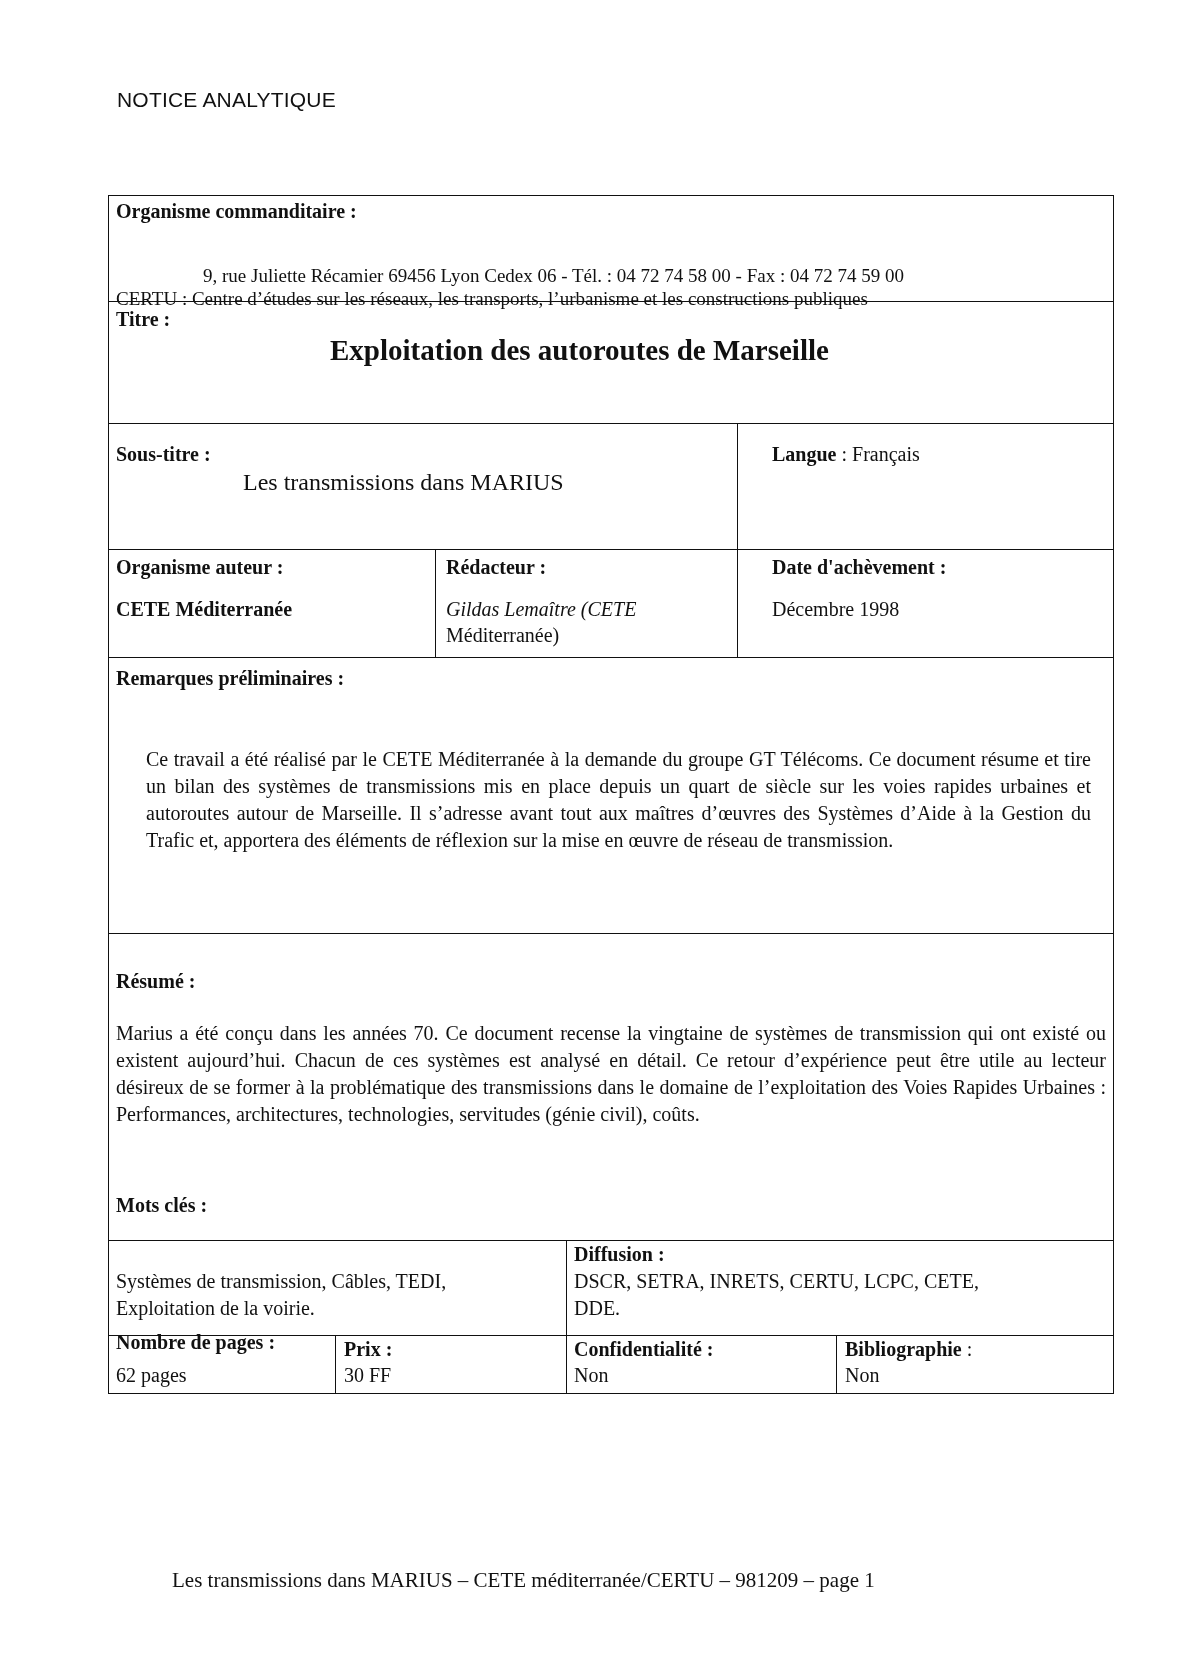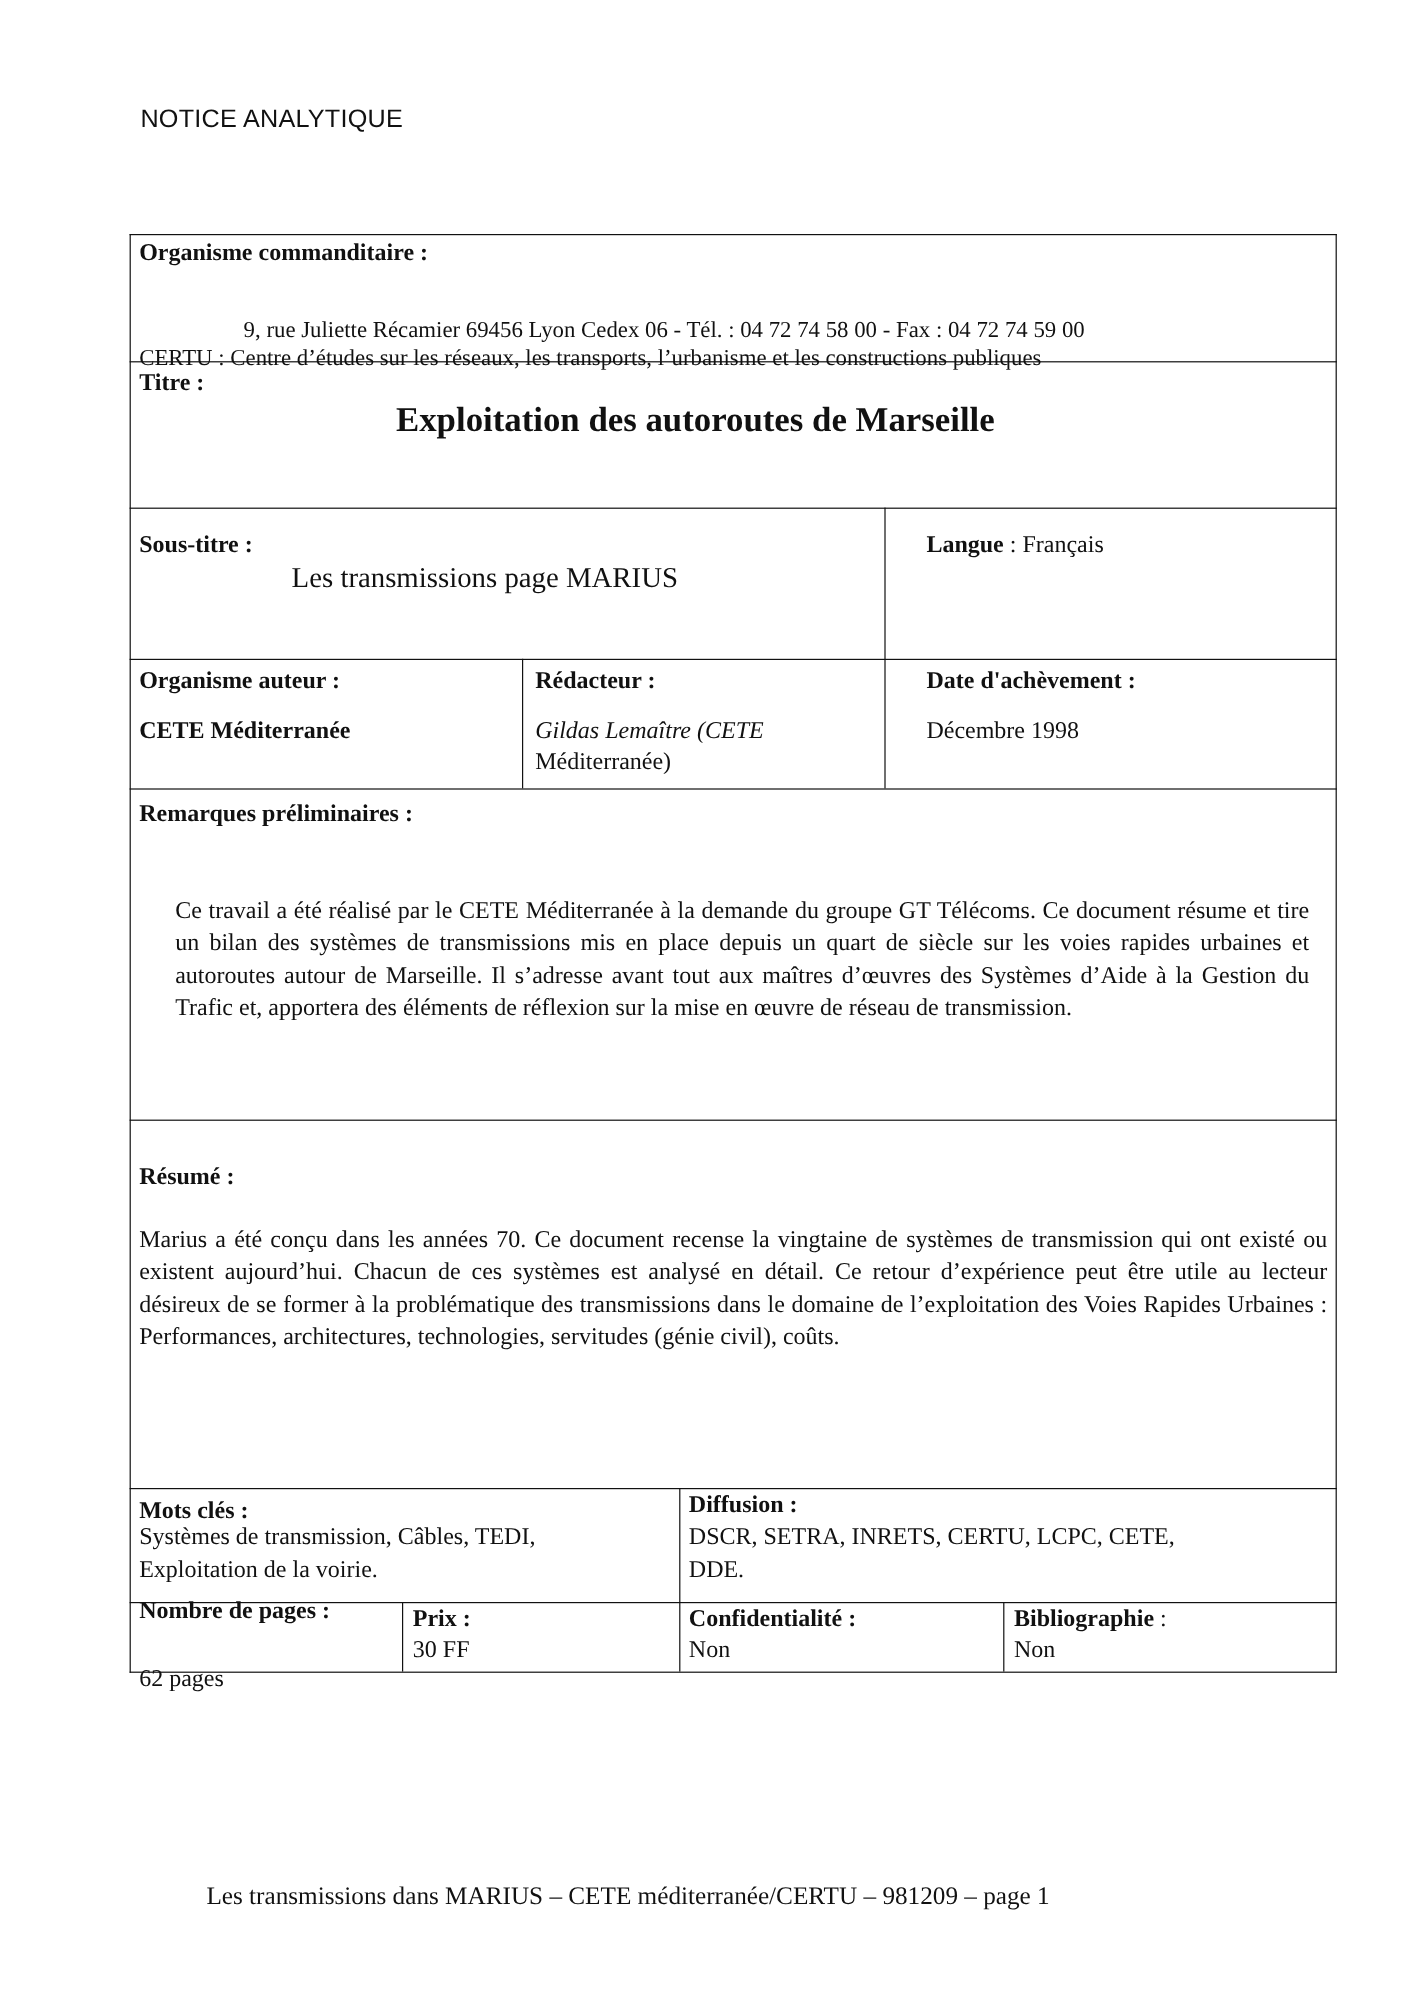--- a/index.html
+++ b/index.html
@@ -49,21 +49,21 @@
   <div class="txt" style="left:203px; top:265px; font-size:19px;">9, rue Juliette Récamier 69456 Lyon Cedex 06 - Tél. : 04 72 74 58 00 - Fax : 04 72 74 59 00</div>
 </div>
 
 <div>
   <div class="lbl" style="left:116px; top:308px;">Titre :</div>
   <div class="big-title" style="left:330px; top:334px;">Exploitation des autoroutes de Marseille</div>
 </div>
 
 <div>
   <div class="lbl" style="left:116px; top:443px;">Sous-titre :</div>
-  <div class="subtitle" style="left:243px; top:469px;">Les transmissions page MARIUS</div>
+  <div class="subtitle" style="left:243px; top:469px;">Les transmissions dans MARIUS</div>
 </div>
 
 <div>
   <div class="txt" style="left:772px; top:443px;">
     <span style="font-weight:bold;">Langue</span><span> : Français</span>
   </div>
 </div>
 
 <div>
   <div class="lbl" style="left:116px; top:556px;">Organisme auteur :</div>
@@ -85,34 +85,34 @@
   <div class="lbl" style="left:116px; top:667px;">Remarques préliminaires :</div>
   <div class="para" style="left:146px; top:746px; width:945px;">Ce travail a été réalisé par le CETE Méditerranée à la demande du groupe GT Télécoms. Ce document résume et tire un bilan des systèmes de transmissions mis en place depuis un quart de siècle sur les voies rapides urbaines et autoroutes autour de Marseille. Il s’adresse avant tout aux maîtres d’œuvres des Systèmes d’Aide à la Gestion du Trafic et, apportera des éléments de réflexion sur la mise en œuvre de réseau de transmission.</div>
 </div>
 
 <div>
   <div class="lbl" style="left:116px; top:942px;margin-top:28px;">Résumé :</div>
   <div class="para" style="left:116px; top:1020px; width:990px;">Marius a été conçu dans les années 70. Ce document recense la vingtaine de systèmes de transmission qui ont existé ou existent aujourd’hui. Chacun de ces systèmes est analysé en détail. Ce retour d’expérience peut être utile au lecteur désireux de se former à la problématique des transmissions dans le domaine de l’exploitation des Voies Rapides Urbaines : Performances, architectures, technologies, servitudes (génie civil), coûts.</div>
 </div>
 
 <div>
-  <div class="lbl" style="left:116px; top:1248px;font-family:Liberation Serif, serif;">Mots clés :</div>
+  <div class="lbl" style="left:116px; top:1194px;font-family:Liberation Serif, serif;">Mots clés :</div>
   <div class="txt" style="left:116px; top:1270px;">Systèmes de transmission, Câbles, TEDI,</div>
   <div class="txt" style="left:116px; top:1297px;">Exploitation de la voirie.</div>
 </div>
 
 <div>
   <div class="lbl" style="left:574px; top:1243px;">Diffusion :</div>
   <div class="txt" style="left:574px; top:1270px;">DSCR, SETRA, INRETS, CERTU, LCPC, CETE,</div>
   <div class="txt" style="left:574px; top:1297px;">DDE.</div>
 </div>
 
 <div>
   <div class="lbl" style="left:116px; top:1306px;margin-top:25px;">Nombre de pages :</div>
-  <div class="txt" style="left:116px; top:1364px;margin-top:24px;">62 pages</div>
+  <div class="txt" style="left:116px; top:1364px;">62 pages</div>
 </div>
 
 <div>
   <div class="lbl" style="left:344px; top:1338px;">Prix :</div>
   <div class="txt" style="left:344px; top:1364px;">30 FF</div>
 </div>
 
 <div>
   <div class="lbl" style="left:574px; top:1338px;">Confidentialité :</div>
   <div class="txt" style="left:574px; top:1364px;">Non</div>

